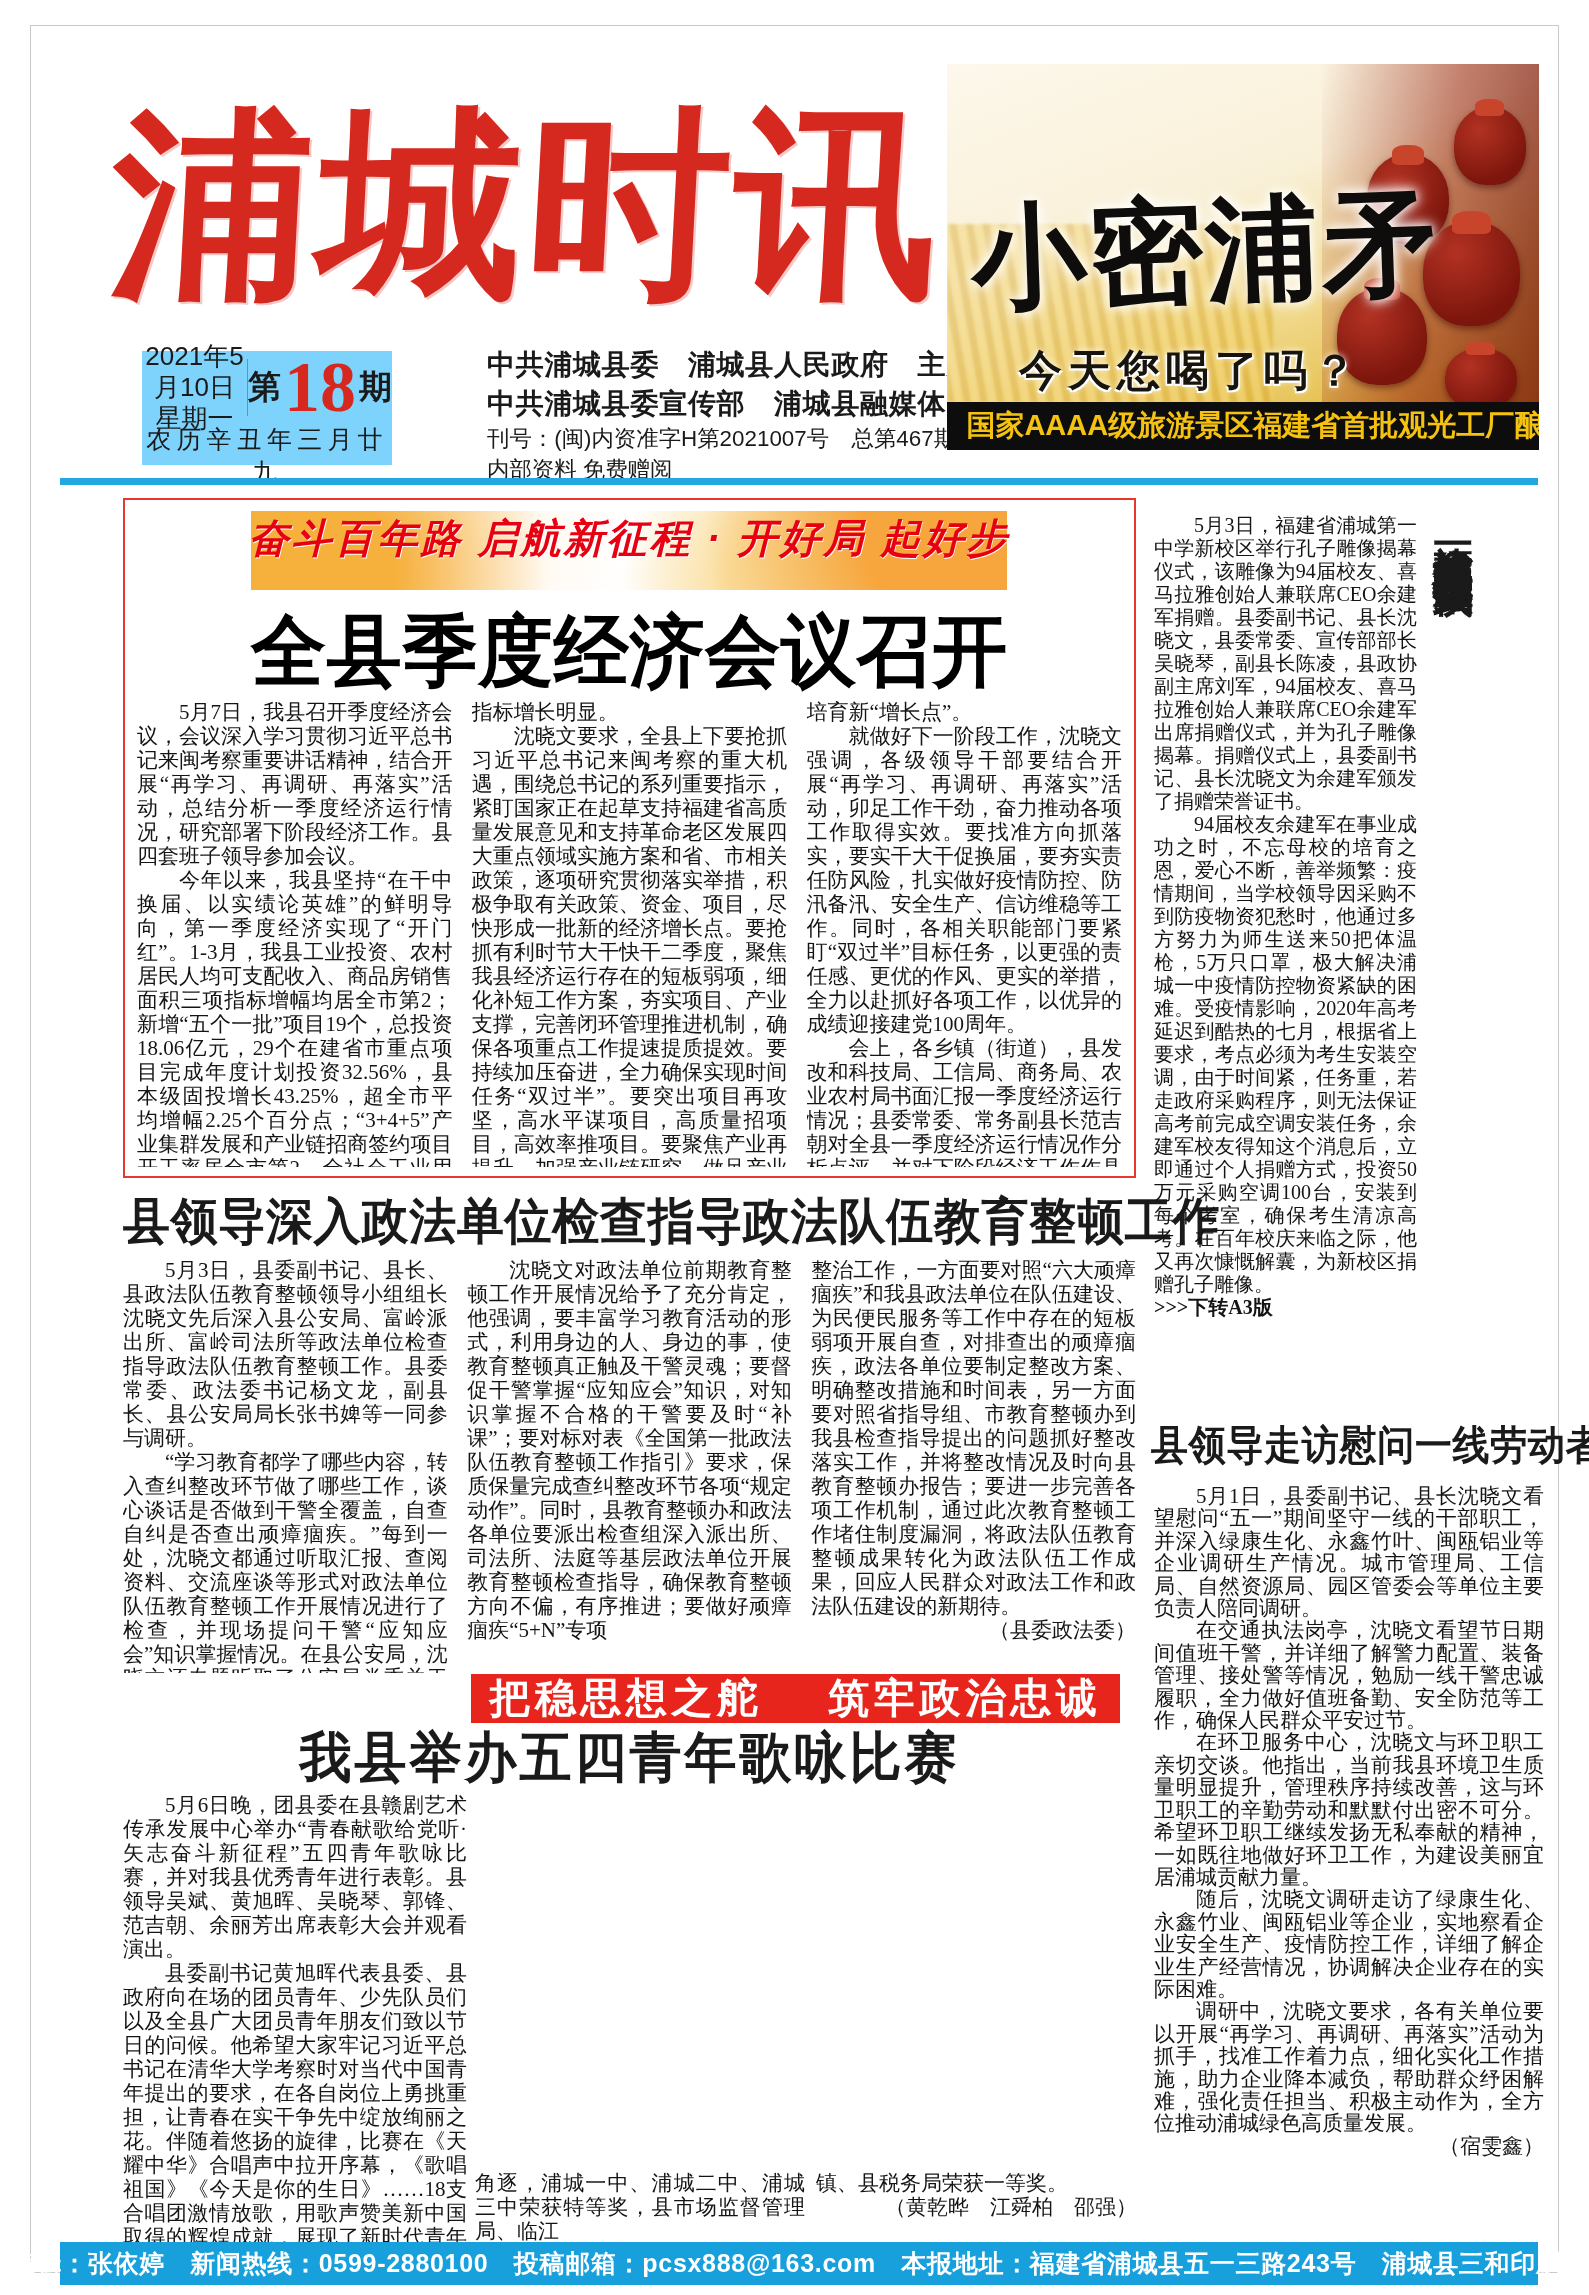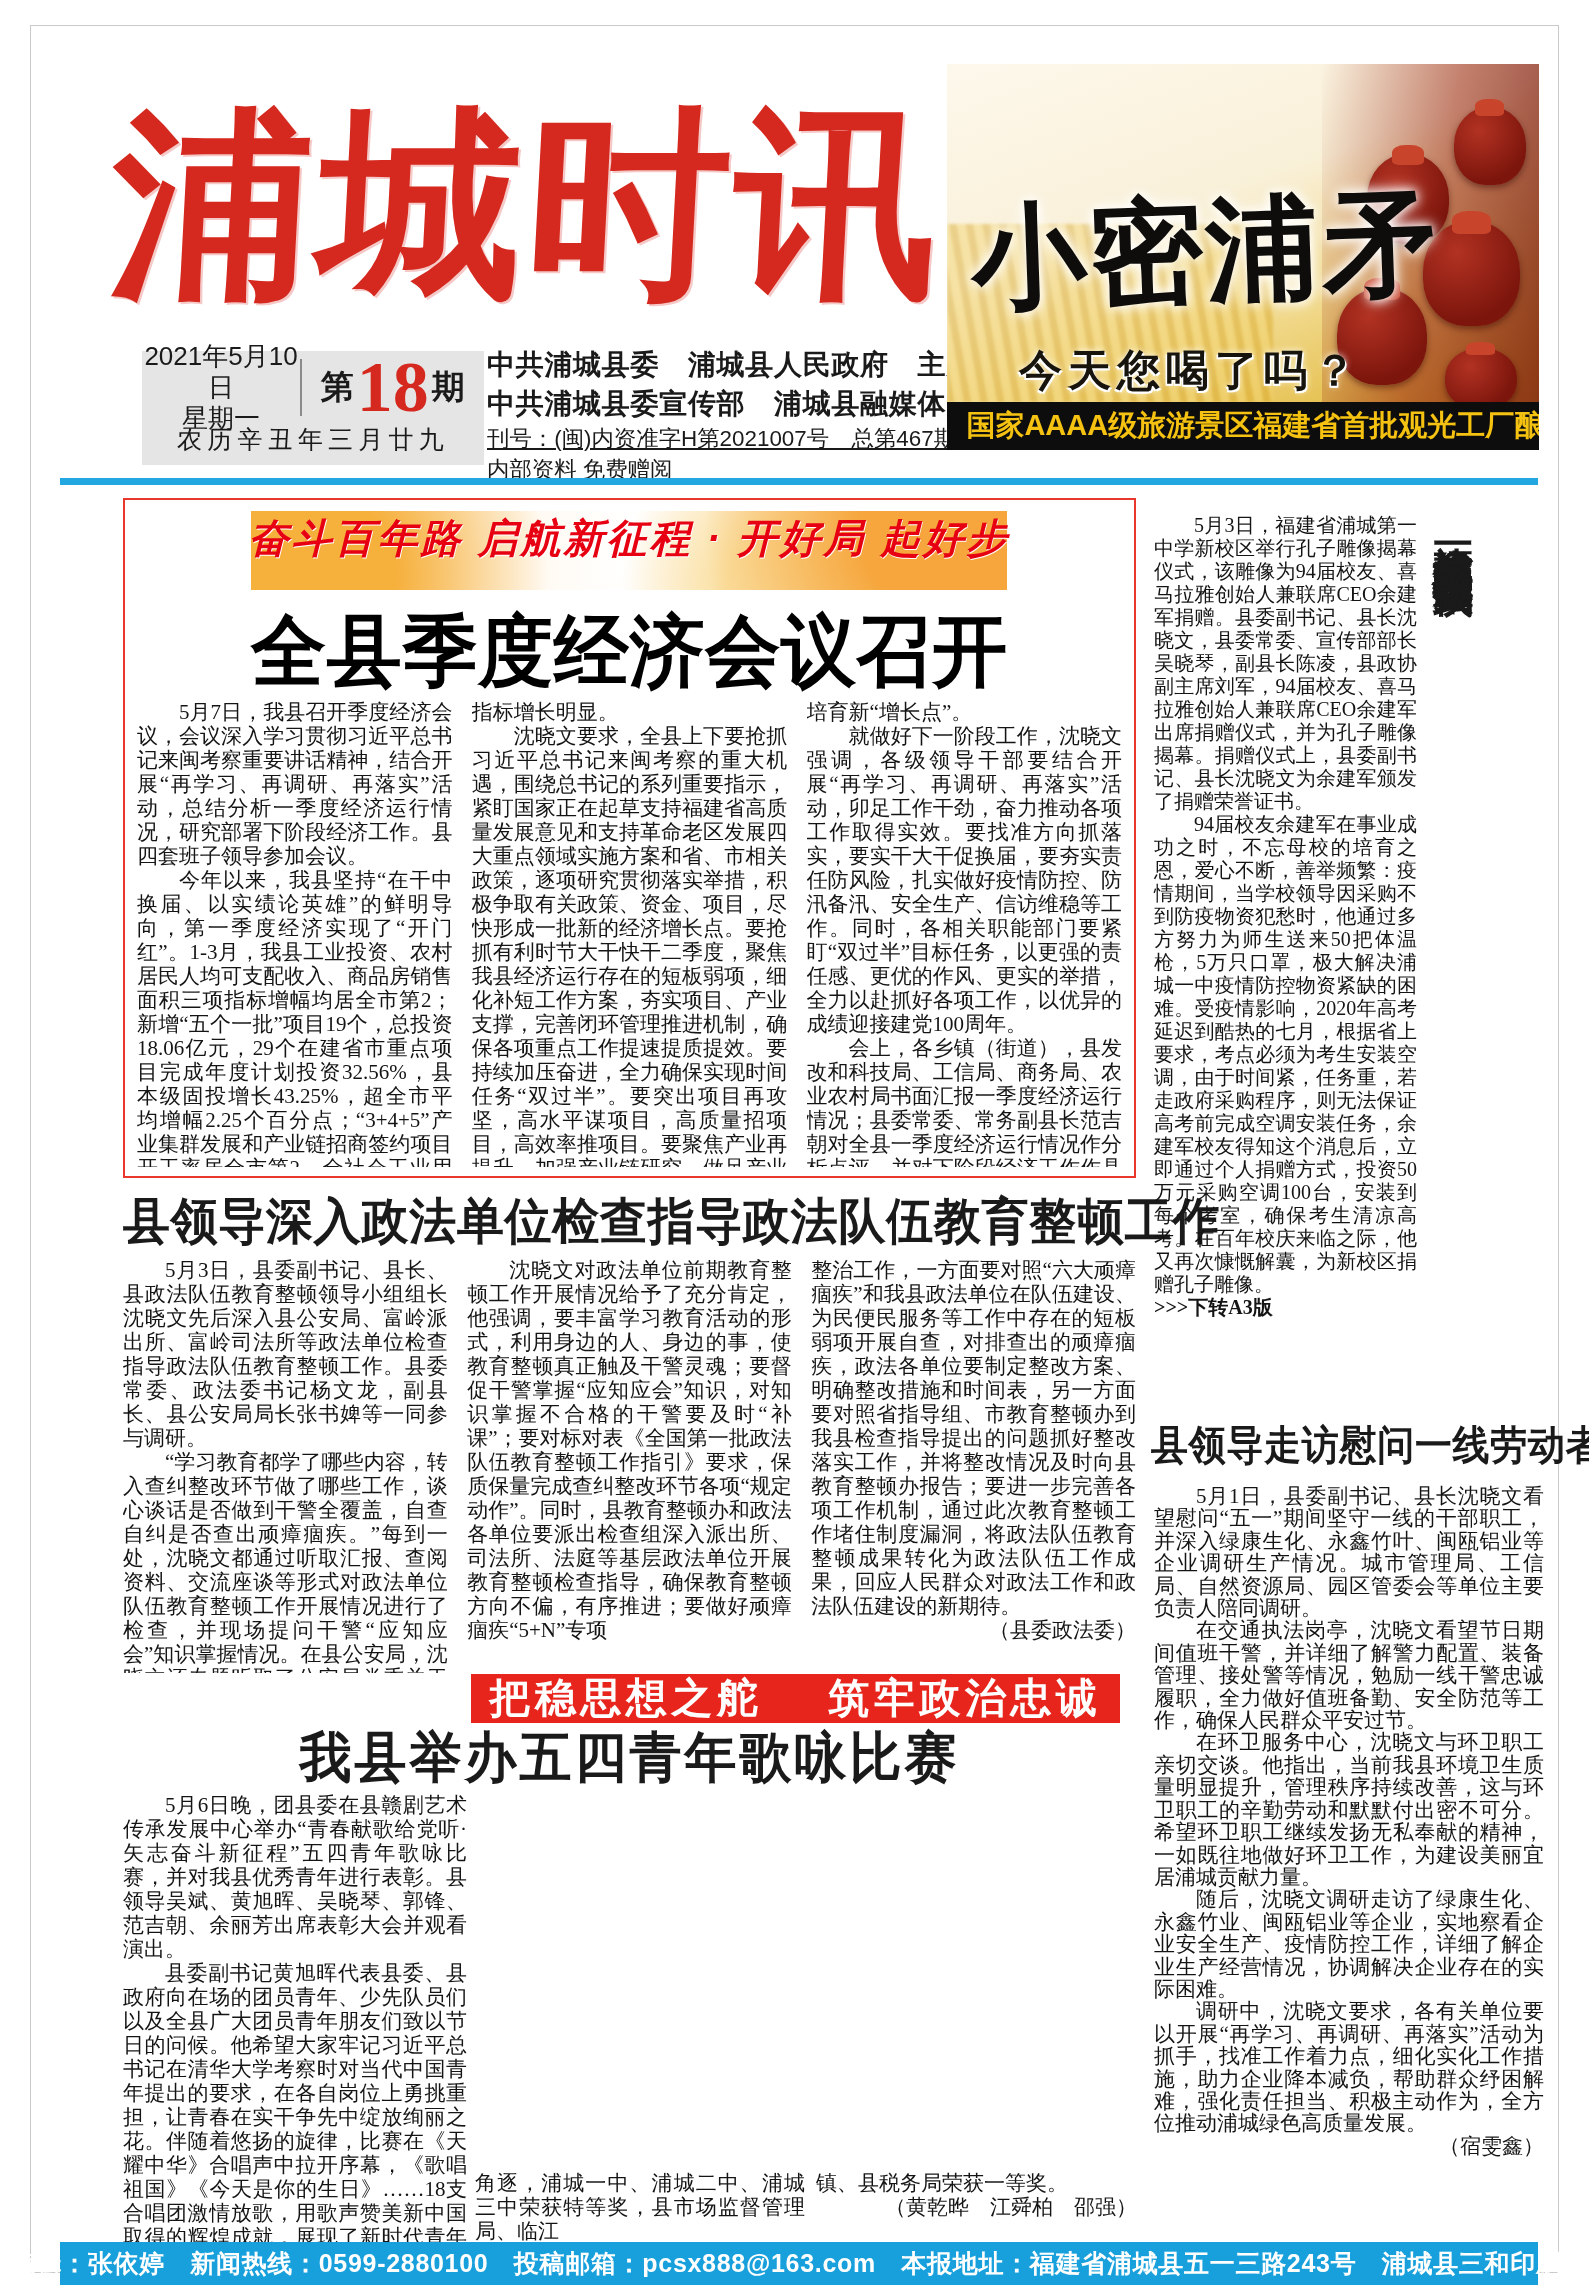--- a/index.html
+++ b/index.html
@@ -6,30 +6,30 @@
   #page{position:relative;width:1589px;height:2295px;background:#ffffff;overflow:hidden;
         font-family:"Liberation Serif","DejaVu Serif",serif;color:#1a1a1a;}
   .abs{position:absolute;}
   
   #frame{left:30px;top:25.4px;width:1527px;height:2246px;border:1.5px solid #c9c9c9;}
   
   #paper-title{left:112px;top:72px;width:829px;height:275px;color:#d5281e;
       font-size:203px;line-height:269px;font-weight:900;letter-spacing:4.5px;white-space:nowrap;
       font-family:"Liberation Serif","DejaVu Serif",serif;text-shadow:2.2px 2.2px 0 rgba(213,40,30,.25);
       transform:skewX(-3deg);}
-  #date-box{left:142px;top:351px;width:342px;height:114px;background:#e5e5e5;}
+  #date-box{left:142px;top:351px;width:250px;height:114px;background:#7dd3fc;}
   #date-box .row1{display:flex;align-items:center;height:72px;}
   #date-box .d1{width:158px;text-align:center;font-size:26px;line-height:31px;font-family:"Liberation Sans","DejaVu Sans",sans-serif;}
   #date-box .vr{width:1.5px;height:57px;background:#8a8a8a;}
   #date-box .issue{flex:1;display:flex;align-items:center;justify-content:center;font-size:33px;font-weight:700;}
   #date-box .issue .num{color:#d5281e;font-size:72px;font-weight:900;line-height:67px;margin:0 3px;font-family:"Liberation Serif",serif;}
   #date-box .lunar{text-align:center;font-size:25px;letter-spacing:5.2px;margin-top:0;font-family:"Liberation Sans","DejaVu Sans",sans-serif;}
   #publisher{left:487px;top:345px;width:486px;height:127px;}
   #publisher .l1{font-size:28px;line-height:39px;font-weight:700;font-family:"Liberation Sans","DejaVu Sans",sans-serif;letter-spacing:0.7px;white-space:nowrap;}
-  #publisher .l2{font-size:22.4px;line-height:31px;font-family:"Liberation Sans","DejaVu Sans",sans-serif;white-space:nowrap;text-decoration:underline;}
+  #publisher .l2{font-size:22.4px;line-height:31px;font-family:"Liberation Sans","DejaVu Sans",sans-serif;white-space:nowrap;}
   
   #ad{left:947px;top:64px;width:592px;height:386px;overflow:hidden;
       background:linear-gradient(160deg,#fdf8ec 0%,#f9f0d8 38%,#f1d98c 62%,#e2b93e 86%,#d8a832 100%);}
   #ad .art-right{position:absolute;right:-30px;top:0;width:247px;height:100%;
       background:linear-gradient(100deg,rgba(160,40,20,0) 0%,rgba(150,35,18,.55) 45%,rgba(110,20,10,.85) 100%);}
   .jar{position:absolute;background:radial-gradient(circle at 35% 30%,#b23222,#7c150c 72%);
       border-radius:48% 48% 44% 44%;box-shadow:0 3px 6px rgba(60,10,5,.5);}
   .jar::before{content:"";position:absolute;left:30%;top:-10%;width:40%;height:22%;
       background:#c8452c;border-radius:40% 40% 20% 20%;}
   #ad .grain{position:absolute;left:0;bottom:48px;width:55%;height:46%;

